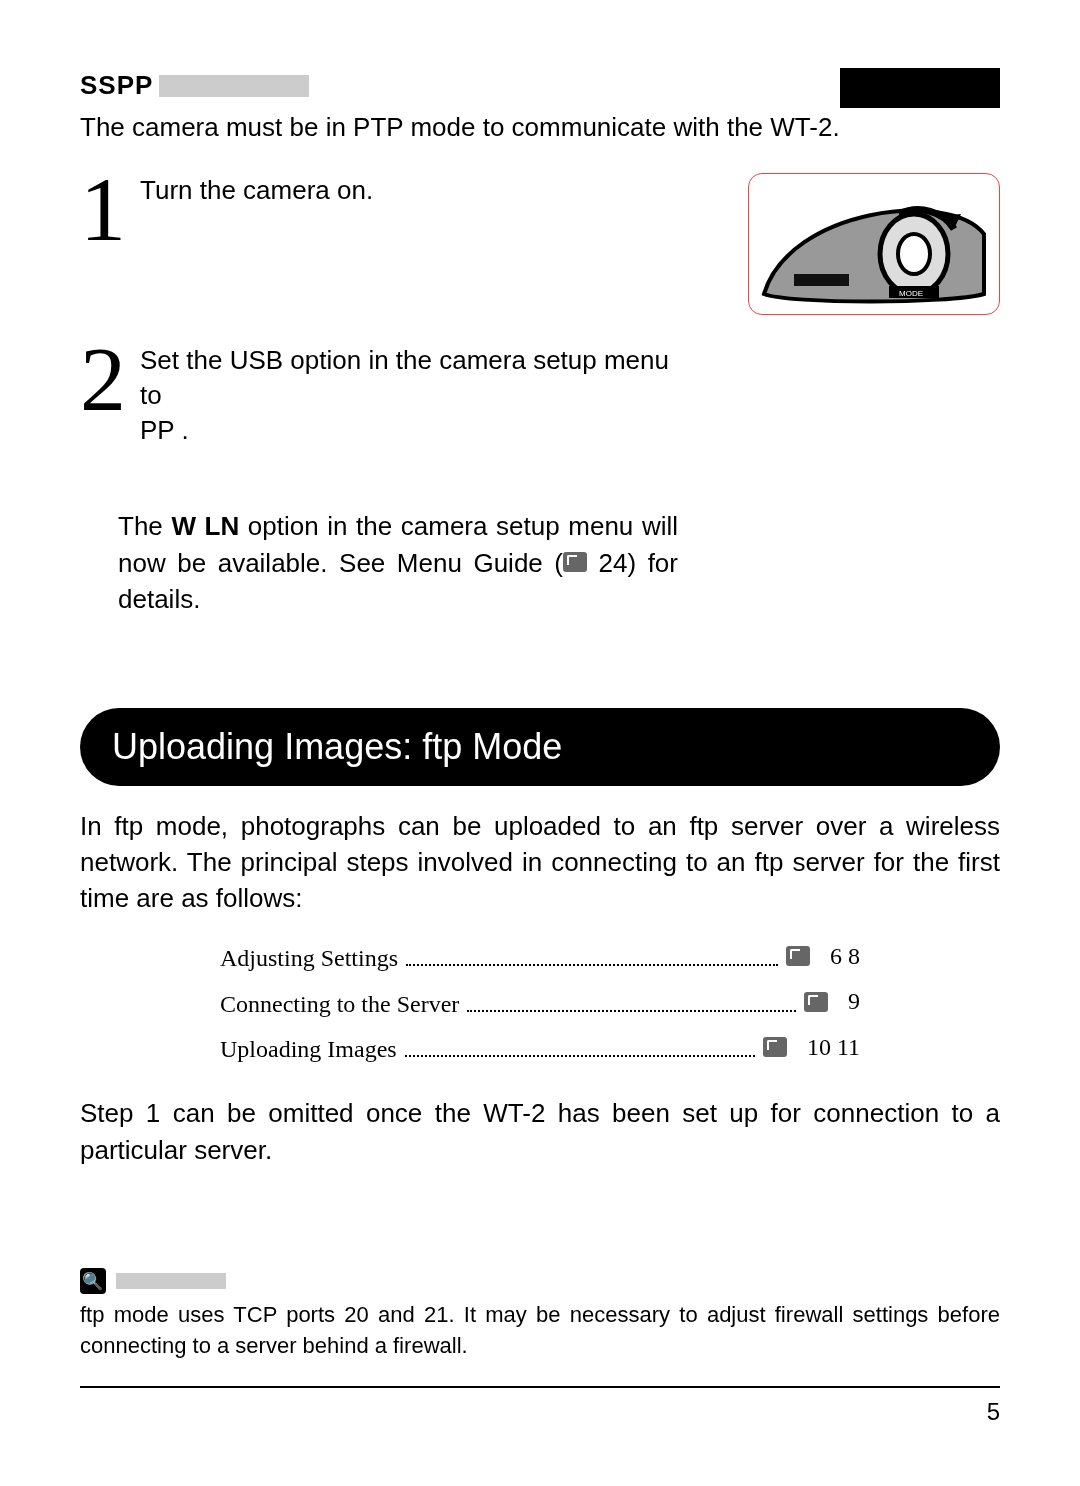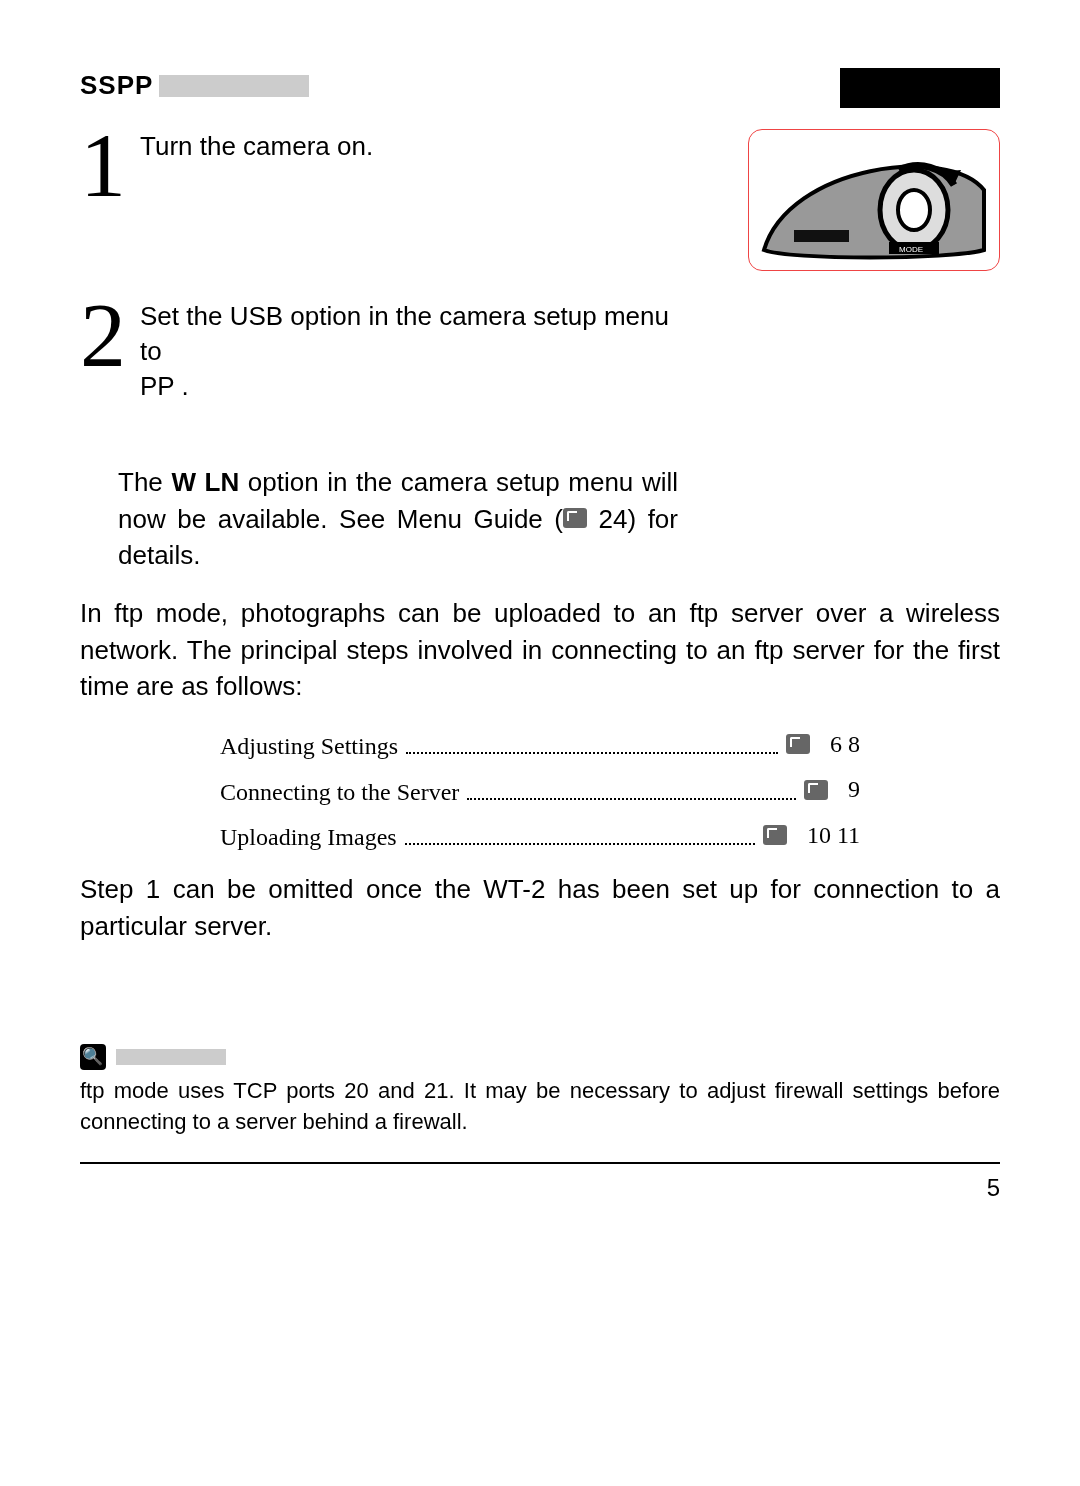--- a/index.html
+++ b/index.html
@@ -69,21 +69,21 @@
   .toc-page{white-space:nowrap;display:flex;align-items:center;gap:20px;}
   .ref-icon-solid{
     display:inline-block;width:24px;height:20px;background:#666;border-radius:3px;
     position:relative;flex:0 0 auto;
   }
   .ref-icon-solid::after{
     content:"";position:absolute;left:4px;top:3px;width:8px;height:8px;
     border:2px solid #fff;border-right:none;border-bottom:none;border-radius:2px 0 0 0;
   }
 
-  .step1-note{margin-top:20px;font-size:26px;line-height:1.4;text-align:justify;}
+  .step1-note{margin-top:32px;font-size:26px;line-height:1.4;text-align:justify;}
 
   .tip-block{margin-top:100px;}
   .tip-head{display:flex;align-items:center;gap:10px;margin-bottom:6px;}
   .tip-icon{
     width:26px;height:26px;background:#000;border-radius:4px;
     display:flex;align-items:center;justify-content:center;color:#fff;font-size:17px;
   }
   .tip-bar{width:110px;height:16px;background:#ccc;}
   .tip-text{font-size:22px;line-height:1.4;text-align:justify;}
 
@@ -93,20 +93,21 @@
 </head>
 <body>
 
 <div class="page">
   <div class="black-tab"></div>
 
   <div class="section-label-row">
     <span class="section-label">SSPP</span>
     <span class="section-label-bar"></span>
   </div>
+  <div class="body-text">The camera must be in PTP mode to communicate with the WT-2.</div>
 
   <div class="step-row">
     <div class="step-num">1</div>
     <div class="step-text">Turn the camera on.</div>
     <div class="camera-illus">
       <svg viewBox="0 0 250 140">
         <path d="M15 120 C 40 35 200 15 235 60 L235 120 C 200 130 40 130 15 120 Z" fill="#999" stroke="#000" stroke-width="4"></path>
         <ellipse cx="165" cy="80" rx="34" ry="40" fill="#ddd" stroke="#000" stroke-width="5"></ellipse>
         <ellipse cx="165" cy="80" rx="16" ry="20" fill="#fff" stroke="#000" stroke-width="4"></ellipse>
         <rect x="140" y="112" width="50" height="12" fill="#000"></rect>
@@ -123,20 +124,21 @@
     <div class="step-text">
       <span>Set the </span><span class="bold">USB</span><span> option in the camera setup menu to </span><br>
       <span class="bold">PP</span><span> .</span>
     </div>
   </div>
 
   <div class="wlan-block justify">
     <span>The </span><span class="bold">W LN</span><span> option in the camera setup menu will now be available.  See  Menu Guide  (</span><span class="ref-icon-solid"></span> <span>24</span><span>) for details.</span>
   </div>
 
+  <div class="pill-heading">Uploading Images: ftp Mode</div>
   <div class="ftp-intro">In ftp mode, photographs can be uploaded to an ftp server over a wireless network.  The principal steps involved in connecting to an ftp server for the ﬁrst time are as follows:</div>
 
   <div class="toc">
     <div class="toc-row">
       <span class="toc-label">Adjusting Settings</span>
       <span class="toc-dots"></span>
       <span class="toc-page">
         <span class="ref-icon-solid"></span>
         <span>6 8</span>
       </span>

